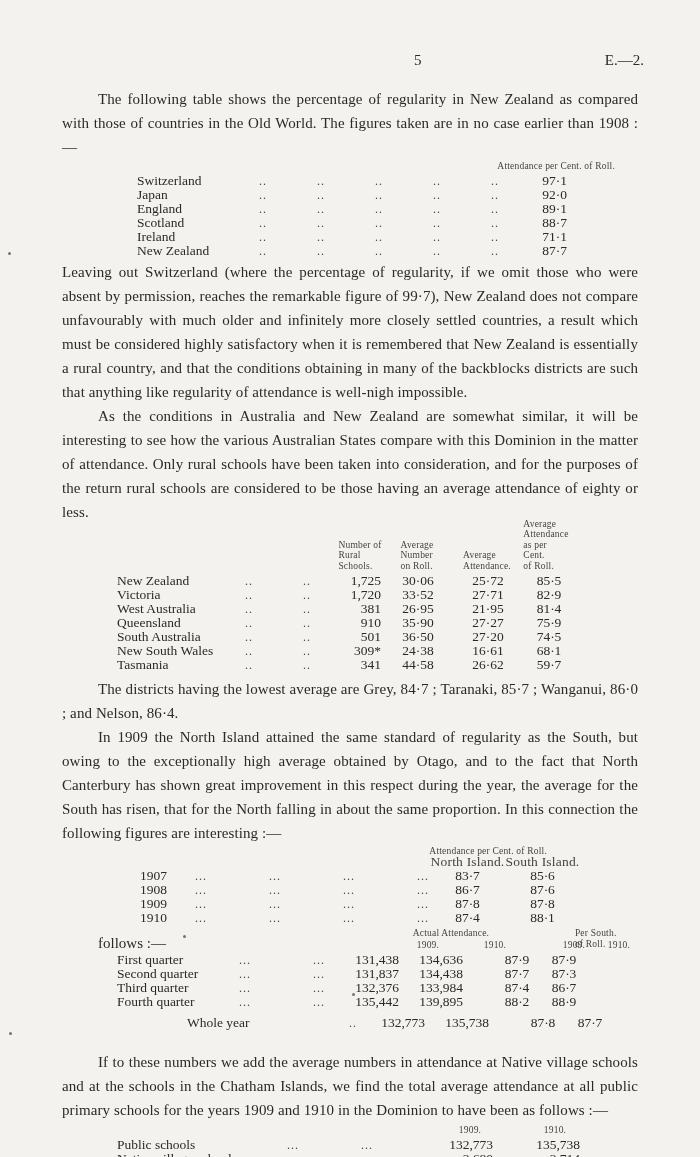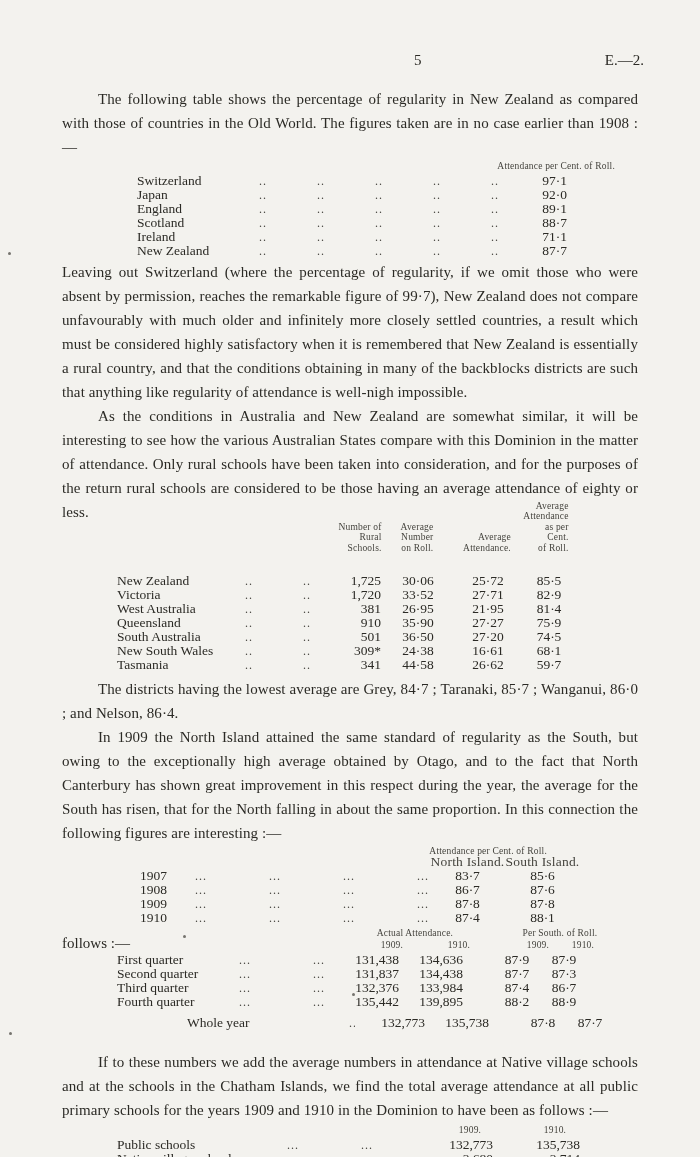--- a/index.html
+++ b/index.html
@@ -47,42 +47,42 @@
   .world { margin-top:2px; margin-left:75px; width:480px; }
   .world-hdr { width:480px; text-align:right; padding-right:2px; box-sizing:border-box; height:12px; }
   .world .trow { width:430px; }
   .wname { width:112px; flex:none; }
   .wval  { width:55px; flex:none; }
 
   
   .atable { margin-top:3px; margin-left:55px; width:460px; }
   .ahead { position:relative; height:46px; }
   .ahead .h {
-    position:absolute; bottom:20px; transform:translateX(-50%);
-    text-align:right; white-space:pre-line;
+    position:absolute; bottom:2px; transform:translateX(-50%);
+    text-align:left; white-space:pre-line;
   }
   .aname { width:118px; flex:none; }
   .acol1 { width:46px; flex:none; }
   .acol2 { width:74px; flex:none; }
   .acol3 { width:66px; flex:none; }
   .acol4 { width:56px; flex:none; }
   .acol2,.acol3,.acol4 { text-align:center; }
   .footnote { margin-top:3px; margin-left:38px; font-size:10px; color:#3f3e39; letter-spacing:0.2px; }
 
   
   .itable { margin-left:78px; width:440px; margin-top:1px; }
   .itable .hdr1 { text-align:right; padding-right:33px; height:11px; box-sizing:border-box; }
   .iyear { width:45px; flex:none; }
   .inorth{ width:75px; flex:none; text-align:center; }
   .isouth{ width:75px; flex:none; text-align:center; }
 
   
   .qwrap { margin-top:2px; }
   .qtop { display:flex; align-items:flex-end; }
-  .qfollows { font-size:15px; flex:none; }
+  .qfollows { font-size:15px; flex:none;margin-left:36px; }
   .qtable { margin-left:55px; width:464px; }
   .qhead { position:relative; height:26px; flex:1; }
   .qhead .g { position:absolute; top:2px; transform:translateX(-50%); }
   .qhead .y { position:absolute; top:14px; transform:translateX(-50%); }
   .qname { width:112px; flex:none; }
   .qa1 { width:70px; flex:none; }
   .qa2 { width:64px; flex:none; }
   .qsp { width:24px; flex:none; }
   .qp1 { width:60px; flex:none; text-align:center; }
   .qp2 { width:34px; flex:none; text-align:center; }

